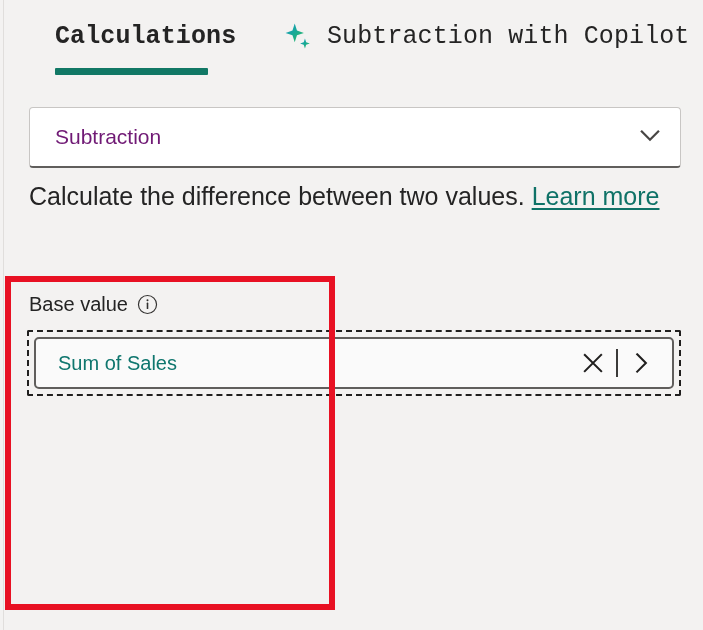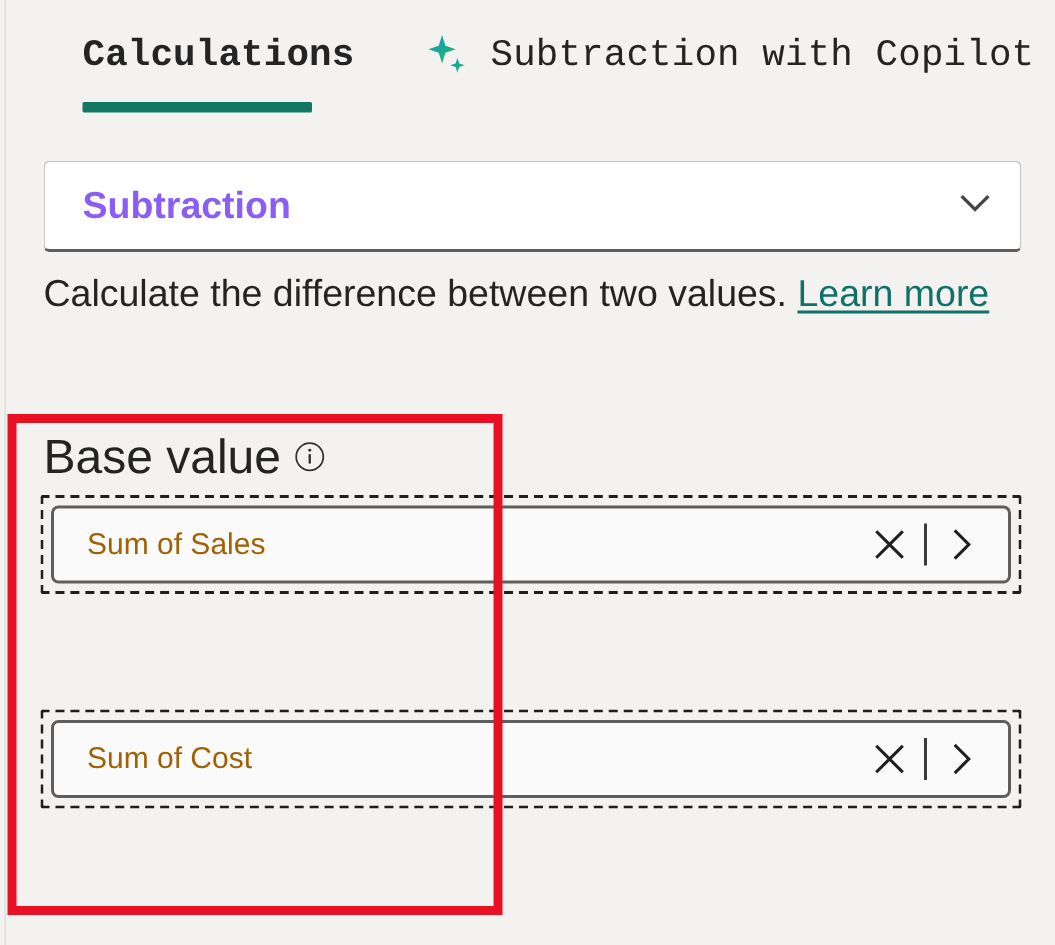--- a/index.html
+++ b/index.html
@@ -84,24 +84,23 @@
     border: 1px solid #c8c6c4;
     border-bottom: 2px solid #605e5c;
     border-radius: 4px;
     display: flex;
     align-items: center;
     padding: 0 16px 0 25px;
     cursor: pointer;
   }
   .dropdown-value {
     flex: 1 1 auto;
-    font-size: 25px;
-    color: #8b5cf6;
-    white-space: nowrap;
-    font-weight: bold;
+    font-size: 21px;
+    color: #701a75;
+    white-space: nowrap;
   }
   .chevron-down {
     width: 28px;
     height: 28px;
     flex: 0 0 auto;
   }
 
   
   .description {
     position: absolute;
@@ -121,21 +120,21 @@
 
   
   .field-group { position: absolute; left: 27px; width: 656px; }
   .group-base   { top: 288px; }
   .group-subtract { top: 463px; }
 
   .field-label {
     display: flex;
     align-items: center;
     gap: 9px;
-    font-size: 32px;
+    font-size: 20px;
     line-height: 32px;
     color: #242424;
     white-space: nowrap;
     margin-left: 2px;
   }
   .info-icon { width: 21px; height: 21px; flex: 0 0 auto; display: block; cursor: pointer; }
 
   .field-focus {
     margin-top: 10px;
     width: 654px;
@@ -153,21 +152,21 @@
     border: 2px solid #605e5c;
     border-radius: 5px;
     display: flex;
     align-items: center;
     padding: 0 18px 0 22px;
     cursor: pointer;
   }
   .field-value {
     flex: 1 1 auto;
     font-size: 20px;
-    color: #a16207;
+    color: #0f766e;
     white-space: nowrap;
   }
   .field-actions {
     display: flex;
     align-items: center;
     gap: 10px;
     flex: 0 0 auto;
   }
   .clear-icon { width: 26px; height: 26px; display: block; cursor: pointer; }
   .chevron-right { width: 26px; height: 26px; display: block; cursor: pointer; }
@@ -260,33 +259,15 @@
           <svg class="chevron-right" viewBox="0 0 24 24" fill="none" aria-hidden="true">
             <path d="M8.5 4 L16.5 12 L8.5 20" stroke="#201f1e" stroke-width="1.9" stroke-linecap="square" stroke-linejoin="miter"></path>
           </svg>
         </span>
       </span>
     </div>
   </div>
 </div>
 
 <div class="field-group group-subtract">
-  <div class="field-focus">
-    <div class="field-box">
-      <span class="field-value">Sum of Cost</span>
-      <span class="field-actions">
-        <span>
-          <svg class="clear-icon" viewBox="0 0 24 24" fill="none" aria-hidden="true">
-            <path d="M4.5 4.5 L19.5 19.5 M19.5 4.5 L4.5 19.5" stroke="#201f1e" stroke-width="1.9" stroke-linecap="square"></path>
-          </svg>
-        </span>
-        <span class="divider-v"></span>
-        <span>
-          <svg class="chevron-right" viewBox="0 0 24 24" fill="none" aria-hidden="true">
-            <path d="M8.5 4 L16.5 12 L8.5 20" stroke="#201f1e" stroke-width="1.9" stroke-linecap="square" stroke-linejoin="miter"></path>
-          </svg>
-        </span>
-      </span>
-    </div>
-  </div>
 </div>
 
 <div class="annotation-box"></div>
 
 </body></html>

